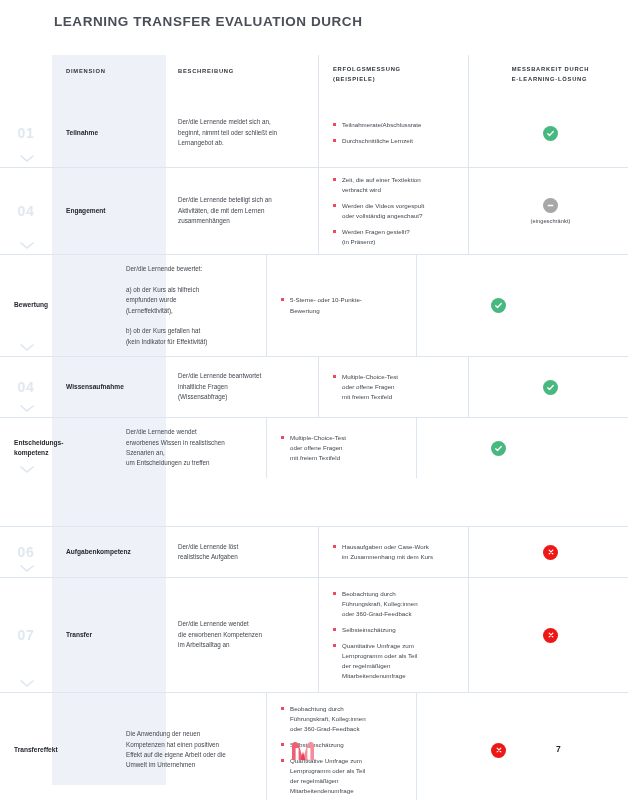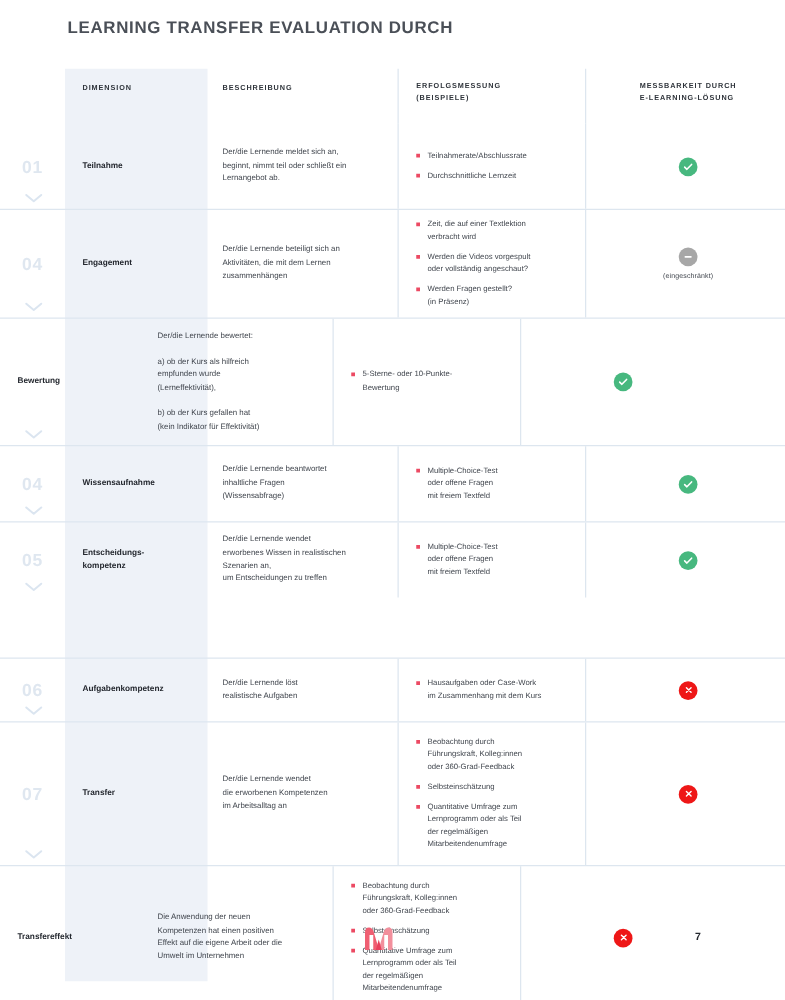--- a/index.html
+++ b/index.html
@@ -328,23 +328,20 @@
             </div>
           </div>
         </div>
         <div class="chev" style="bottom: 4px;">
           <svg width="18" height="10" viewBox="0 0 18 10">
             <path d="M3 3 L9 8 L15 3" fill="none" stroke="#dbe5f0" stroke-width="1.6" stroke-linecap="round" stroke-linejoin="round"></path>
           </svg>
         </div>
       </div>
       <div class="row body-row" style="height: 61px;">
-        <div class="cell c-num">
-          <span class="row-number">05</span>
-        </div>
         <div class="cell c-dim">
           <span class="dim-name">Entscheidungs-
 kompetenz</span>
         </div>
         <div class="cell c-desc">
           <span class="desc-text">Der/die Lernende wendet
 erworbenes Wissen in realistischen
 Szenarien an,
 um Entscheidungen zu treffen</span>
         </div>

